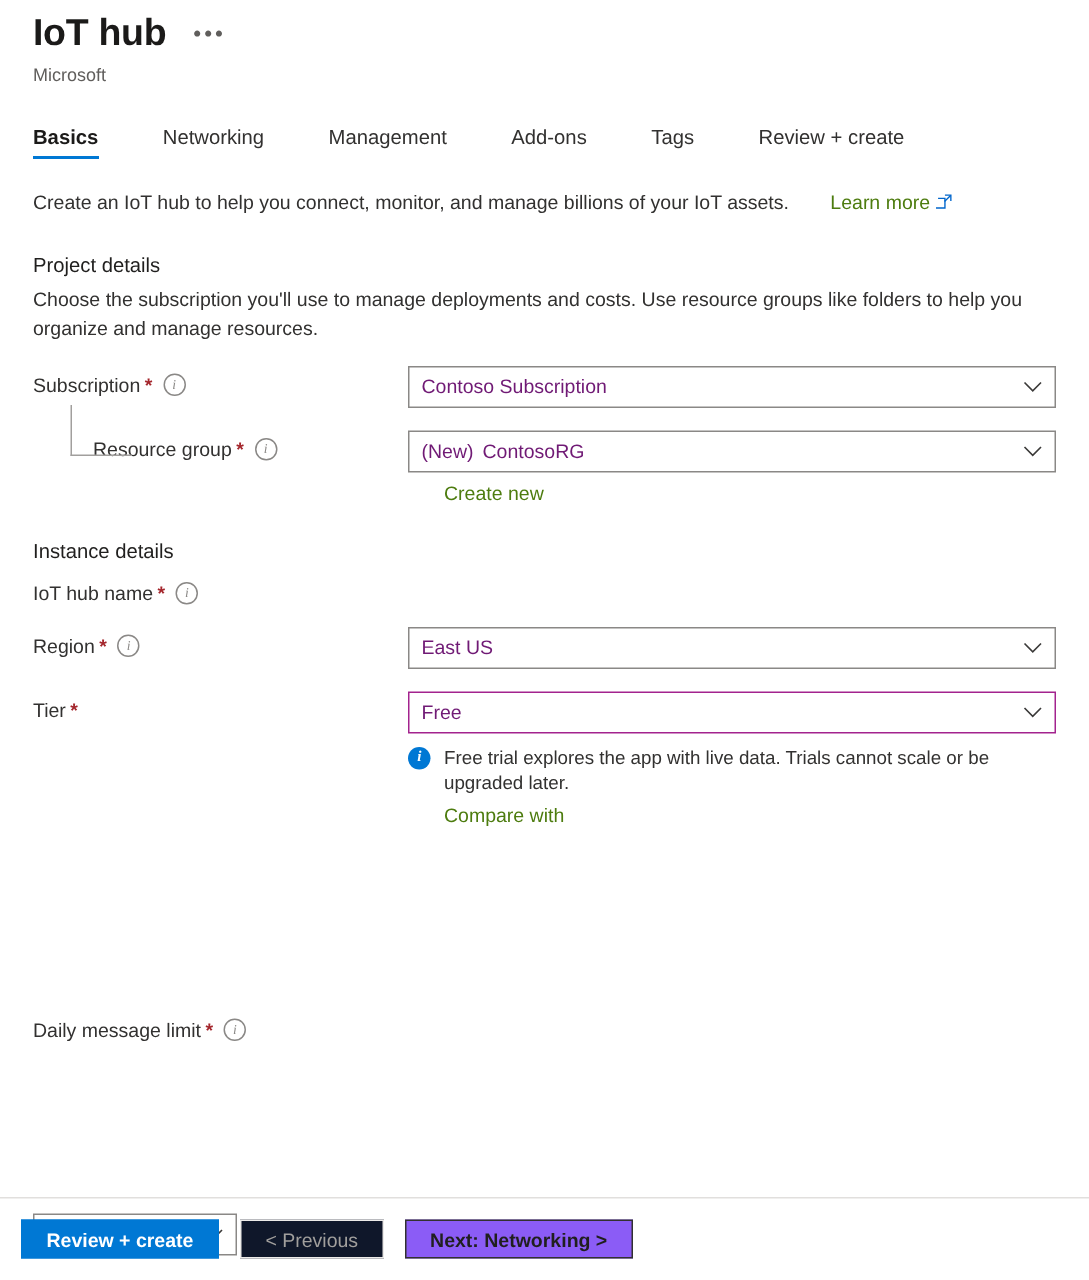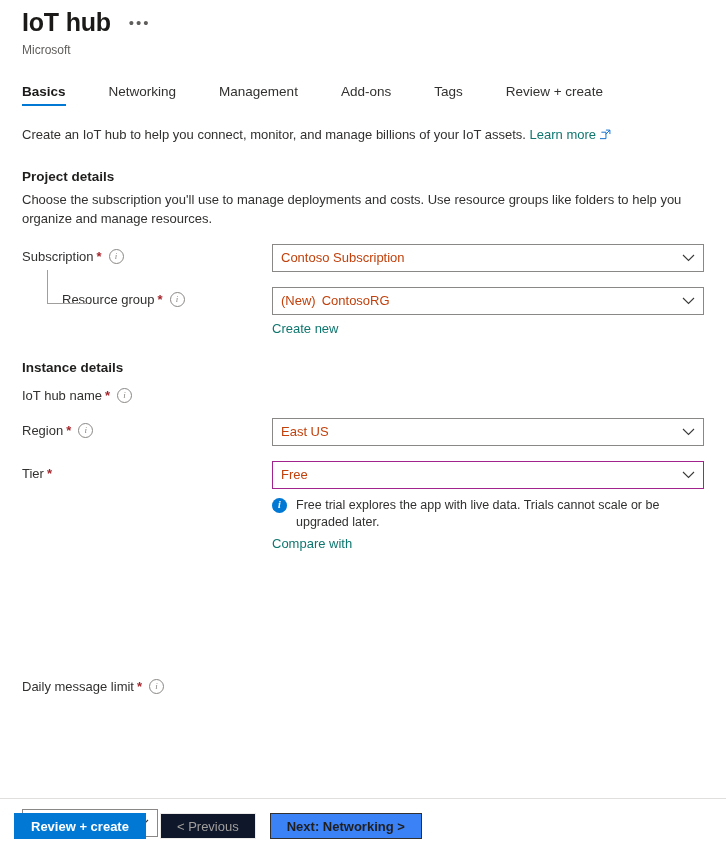--- a/index.html
+++ b/index.html
@@ -80,37 +80,38 @@
 
   
   .intro {
     padding: 0 22px;
     margin-top: 20px;
     font-size: 13px;
     color: #323130;
     line-height: 1.4;
   }
   .link {
-    color: #0f766e;
+    color: #4d7c0f;
     text-decoration: none;
     cursor: pointer;
+    margin-left: 24px;
   }
   .ext-icon {
     display: inline-block;
     vertical-align: -1px;
     margin-left: 4px;
   }
 
   
   .form {
     padding: 0 22px;
   }
   .section-title {
     font-size: 13.5px;
-    font-weight: bold;
+    font-weight: normal;
     color: #201f1e;
     margin-top: 24px;
     margin-bottom: 7px;
   }
   .section-desc {
     font-size: 13px;
     color: #323130;
     line-height: 1.45;
     max-width: 680px;
   }
@@ -165,21 +166,21 @@
   .control {
     position: relative;
     height: 28px;
     border: 1px solid #8a8886;
     background: #ffffff;
     box-sizing: border-box;
     display: flex;
     align-items: center;
     padding: 0 8px;
     font-size: 13px;
-    color: #c2410c;
+    color: #701a75;
     cursor: pointer;
   }
   .control.focused {
     border: 1px solid #a3238e;
   }
   .control .value {
     flex: 1 1 auto;
     overflow: hidden;
     white-space: nowrap;
     text-overflow: ellipsis;
@@ -286,21 +287,21 @@
     border-color: #0078d4;
   }
   .btn-disabled {
     background: #0f172a;
     color: #a19f9d;
     border-color: #edebe9;
     cursor: default;
     font-weight: normal;
   }
   .btn-default {
-    background: #3b82f6;
+    background: #8b5cf6;
     color: #201f1e;
     border-color: #323130;
   }
 </style>
 </head>
 <body>
 
 <div class="header">
   <div class="title-row">
     <div class="page-title">IoT hub</div>

